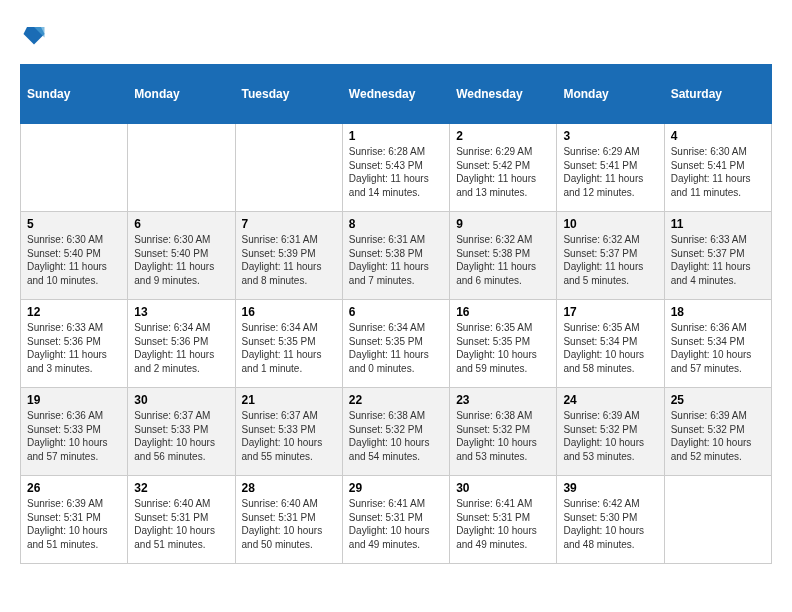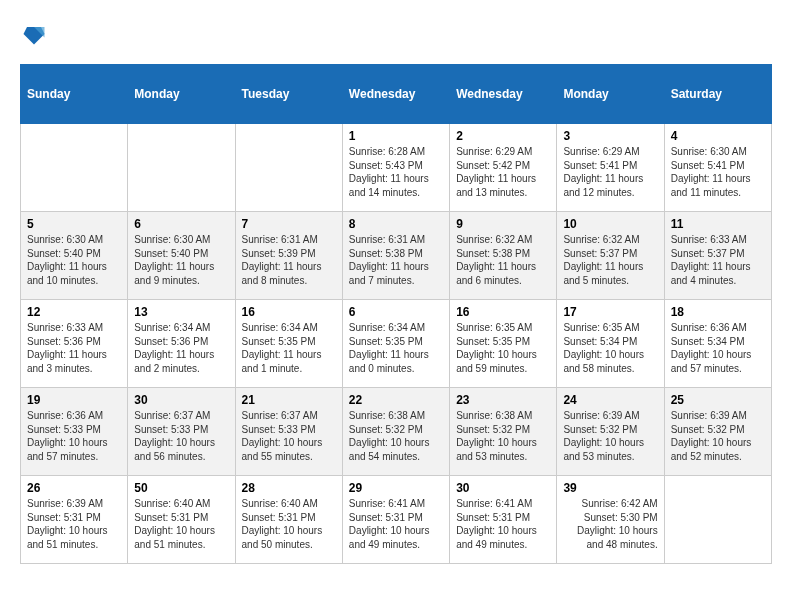--- a/index.html
+++ b/index.html
@@ -283,21 +283,21 @@
         </td>
       </tr>
       <tr>
         <td>
           <span class="day-number">26</span>
           <div class="day-info" style="white-space: pre-line;">Sunrise: 6:39 AM
 Sunset: 5:31 PM
 Daylight: 10 hours and 51 minutes.</div>
         </td>
         <td>
-          <span class="day-number">50</span>
+          <span class="day-number">32</span>
           <div class="day-info" style="white-space: pre-line;">Sunrise: 6:40 AM
 Sunset: 5:31 PM
 Daylight: 10 hours and 51 minutes.</div>
         </td>
         <td>
           <span class="day-number">28</span>
           <div class="day-info" style="white-space: pre-line;">Sunrise: 6:40 AM
 Sunset: 5:31 PM
 Daylight: 10 hours and 50 minutes.</div>
         </td>
@@ -308,20 +308,20 @@
 Daylight: 10 hours and 49 minutes.</div>
         </td>
         <td>
           <span class="day-number">30</span>
           <div class="day-info" style="white-space: pre-line;">Sunrise: 6:41 AM
 Sunset: 5:31 PM
 Daylight: 10 hours and 49 minutes.</div>
         </td>
         <td>
           <span class="day-number">39</span>
-          <div class="day-info" style="white-space: pre-line; text-align: right;">Sunrise: 6:42 AM
+          <div class="day-info" style="white-space: pre-line;">Sunrise: 6:42 AM
 Sunset: 5:30 PM
 Daylight: 10 hours and 48 minutes.</div>
         </td>
         <td class="empty-cell"></td>
       </tr>
     </tbody>
 </table>
 
 </body></html>

